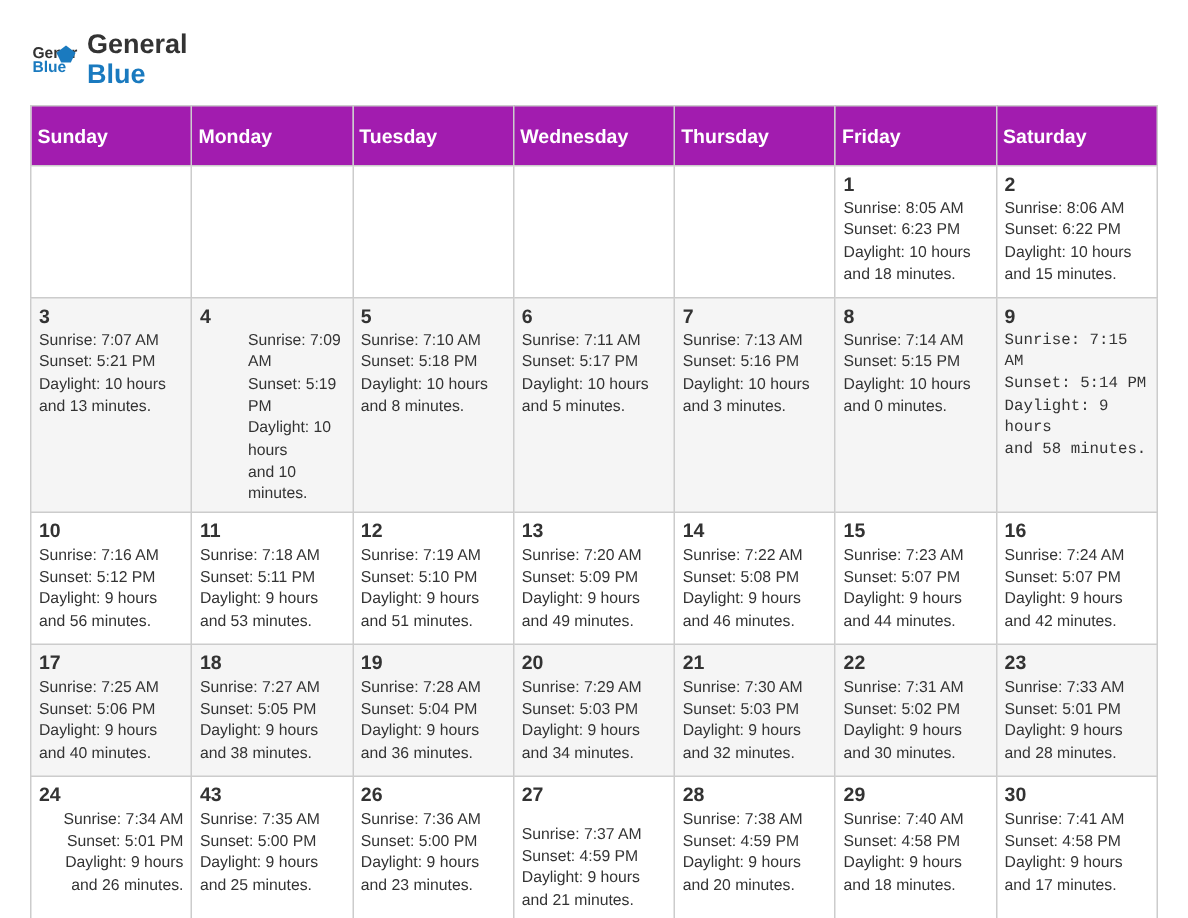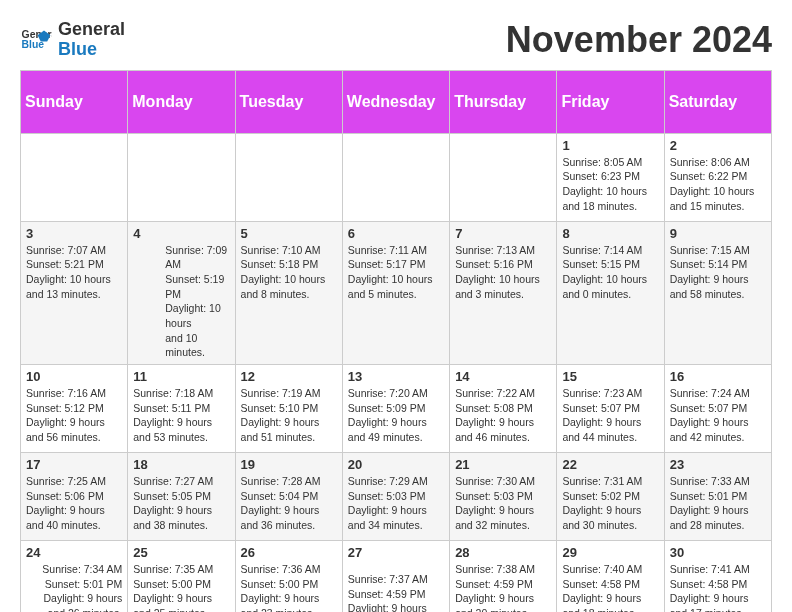--- a/index.html
+++ b/index.html
@@ -46,24 +46,24 @@
     .location {
       font-size: 16px;
       color: #555;
     }
     .calendar {
       width: 100%;
       border-collapse: collapse;
       table-layout: fixed;
     }
     .calendar th {
-      background: #d946ef;
+      background: #a21caf;
       color: #fff;
-      padding: 22px 4px;
-      font-size: 16px;
+      padding: 12px 4px;
+      font-size: 13px;
       font-weight: bold;
       text-align: left;
       border: 1px solid #ccc;
     }
     .calendar td {
       border: 1px solid #ccc;
       vertical-align: top;
       padding: 4px 5px;
       height: 88px;
       background: #fff;
@@ -98,21 +98,20 @@
       <polygon points="30,8 38,14 34,22 26,22 22,14" fill="#1a7abf"></polygon>
     </svg>
     <div>
       <div class="logo-text">
         <span style="color:#333;">General</span><br>
         <span style="color:#1a7abf;">Blue</span>
       </div>
     </div>
   </div>
   <div class="title-block">
-    <div class="month-title">November 2024</div>
   </div>
 </div>
 
 <table class="calendar">
   <thead>
     <tr>
     <th>Sunday</th>
         <th>Monday</th>
         <th>Tuesday</th>
         <th>Wednesday</th>
@@ -181,21 +180,21 @@
         </td>
         <td>
           <div class="day-number">8</div>
           <div class="day-info" style="white-space: pre-line;">Sunrise: 7:14 AM
 Sunset: 5:15 PM
 Daylight: 10 hours
 and 0 minutes.</div>
         </td>
         <td>
           <div class="day-number">9</div>
-          <div class="day-info" style="white-space: pre-line;">Sunrise: 7:15 AM
+          <div class="day-info" style="white-space: pre-line; font-family: Liberation Mono, monospace;">Sunrise: 7:15 AM
 Sunset: 5:14 PM
 Daylight: 9 hours
 and 58 minutes.</div>
         </td>
       </tr>
       <tr>
         <td>
           <div class="day-number">10</div>
           <div class="day-info" style="white-space: pre-line;">Sunrise: 7:16 AM
 Sunset: 5:12 PM
@@ -298,21 +297,21 @@
       </tr>
       <tr>
         <td>
           <div class="day-number">24</div>
           <div class="day-info" style="white-space: pre-line; text-align: right;">Sunrise: 7:34 AM
 Sunset: 5:01 PM
 Daylight: 9 hours
 and 26 minutes.</div>
         </td>
         <td>
-          <div class="day-number">25</div>
+          <div class="day-number">43</div>
           <div class="day-info" style="white-space: pre-line;">Sunrise: 7:35 AM
 Sunset: 5:00 PM
 Daylight: 9 hours
 and 25 minutes.</div>
         </td>
         <td>
           <div class="day-number">26</div>
           <div class="day-info" style="white-space: pre-line;">Sunrise: 7:36 AM
 Sunset: 5:00 PM
 Daylight: 9 hours

